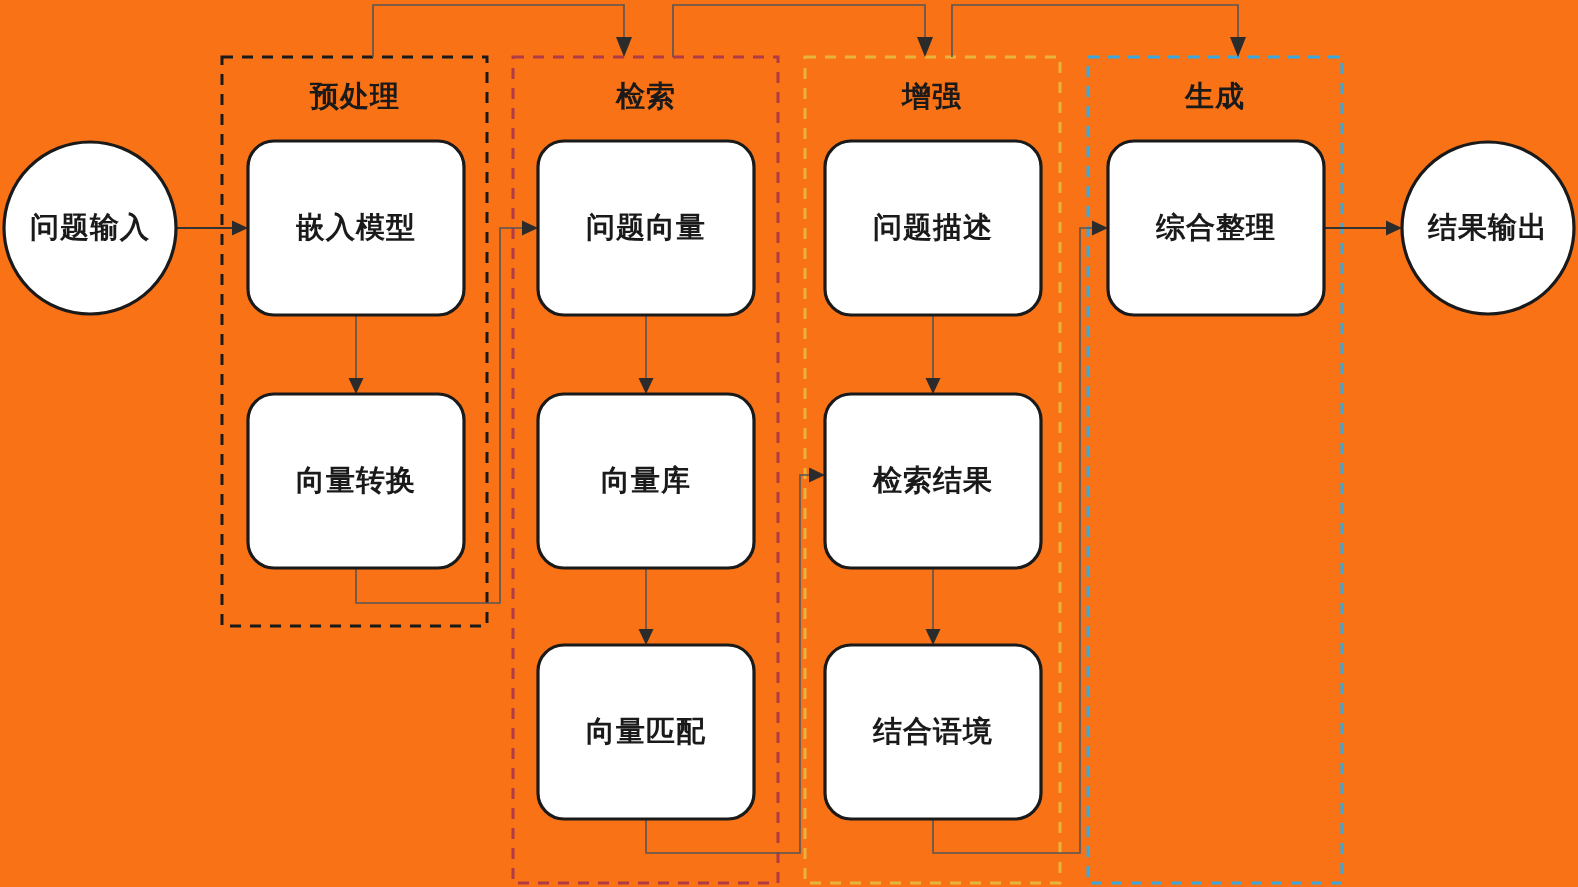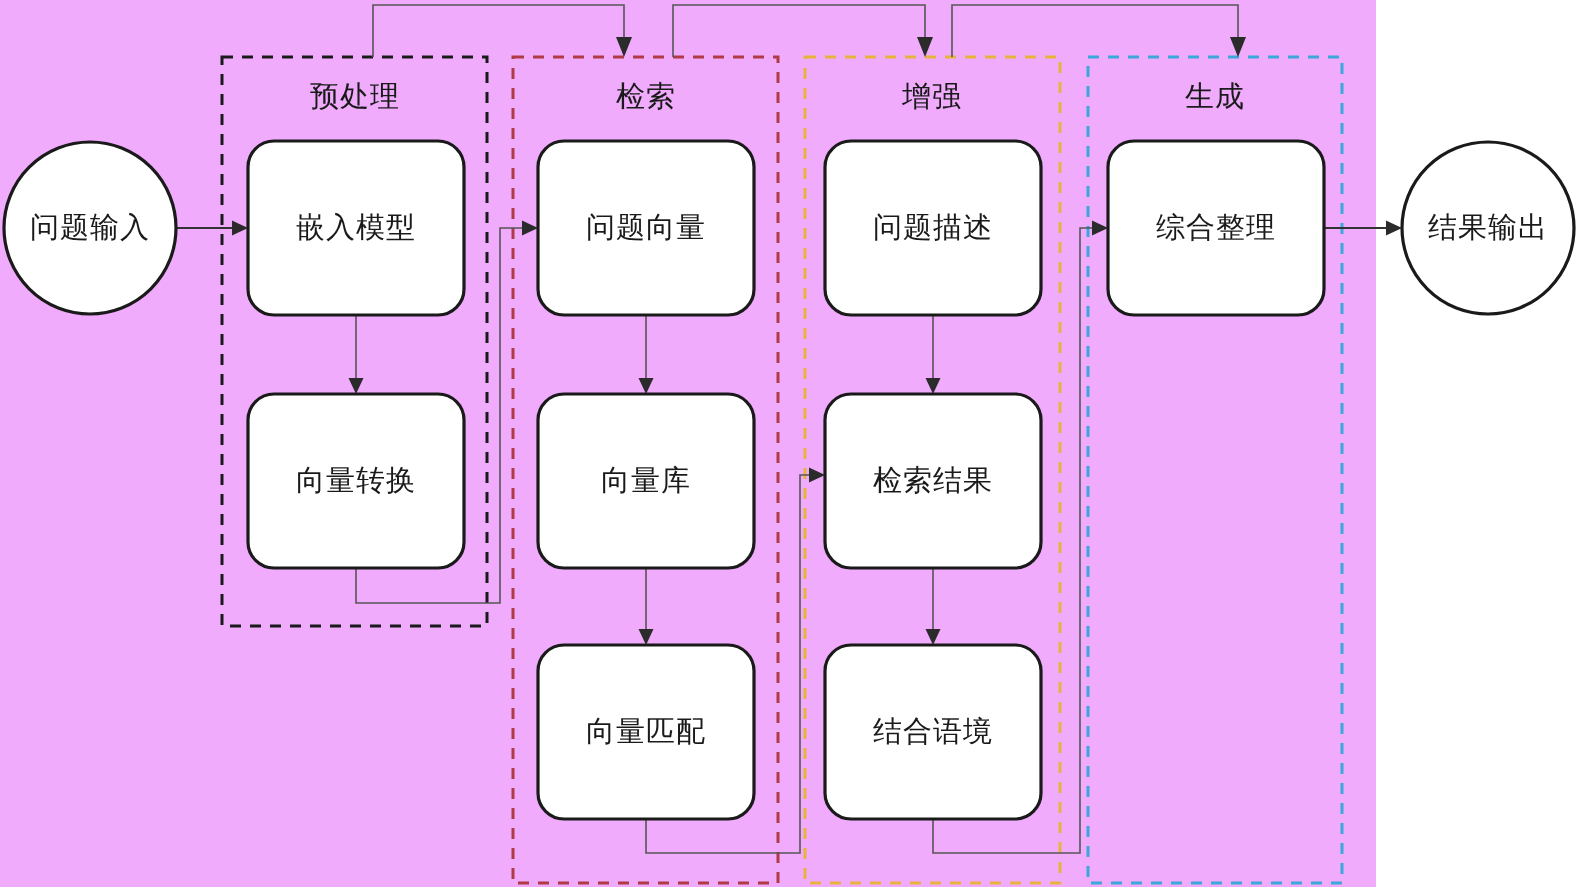--- a/index.html
+++ b/index.html
@@ -8,23 +8,24 @@
     background: #ffffff;
   }
   body {
     width: 1578px;
     height: 887px;
     overflow: hidden;
     font-family: "Liberation Serif", "DejaVu Serif", serif;
   }
   #diagram-root {
     position: relative;
-    width: 1376px;
+    width: 1578px;
     height: 887px;
-    background: #f0abfc;
+    background: #f97316;
+    font-weight: bold;
   }
   svg#flow-svg {
     display: block;
     width: 1578px;
     height: 887px;
   }
   .node-shape {
     fill: #ffffff;
     stroke: #1a1a1a;
     stroke-width: 3.2;

